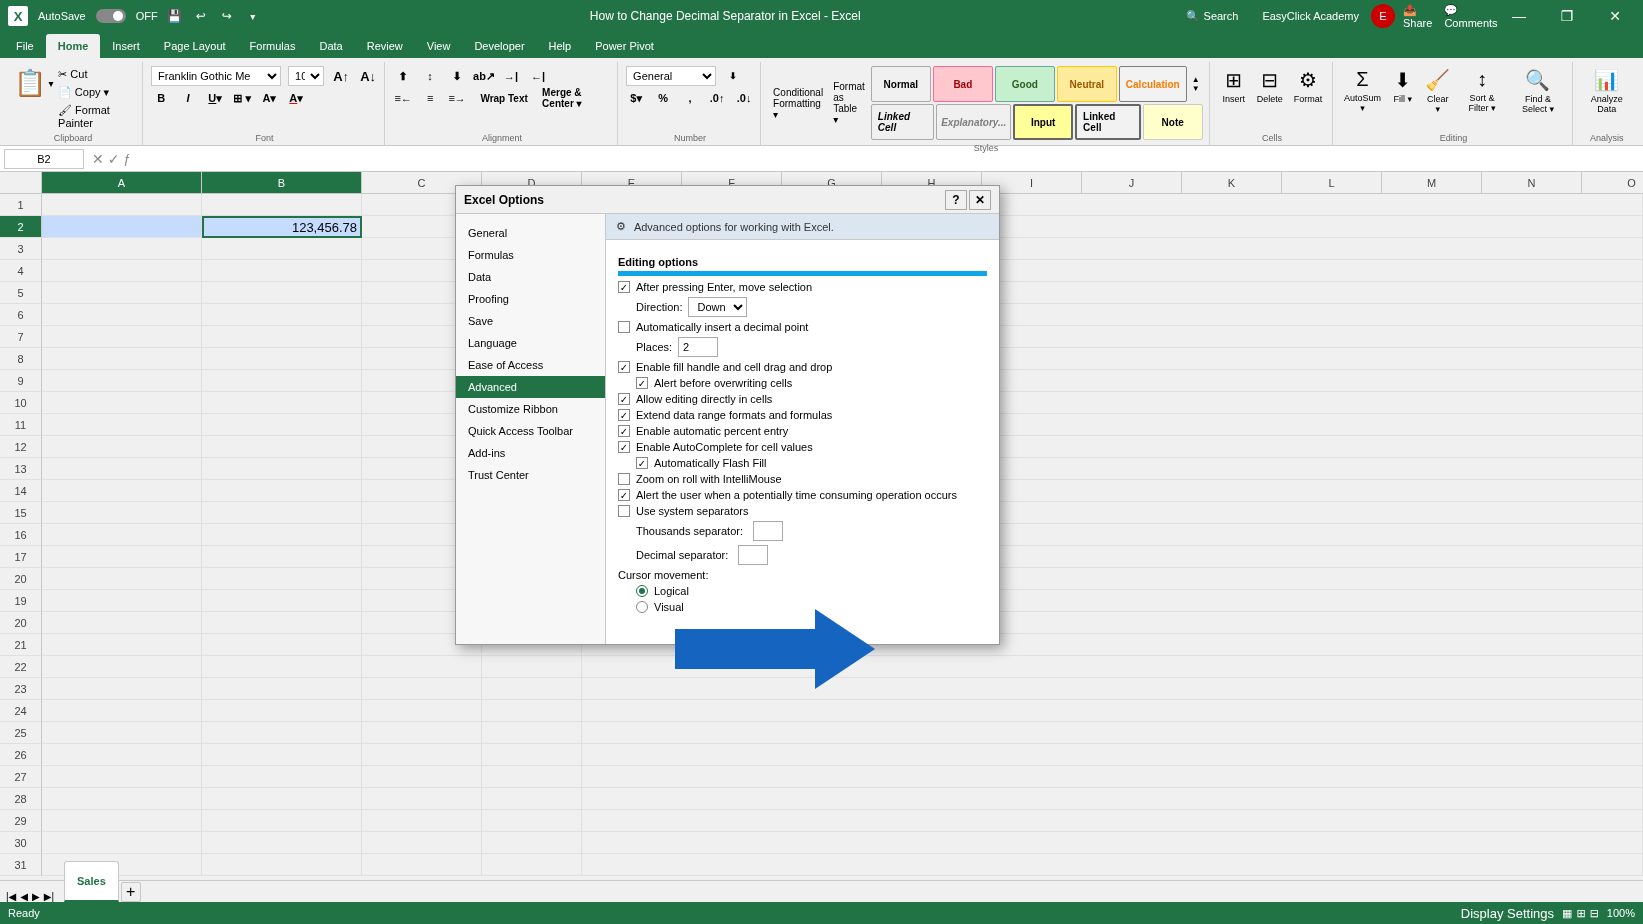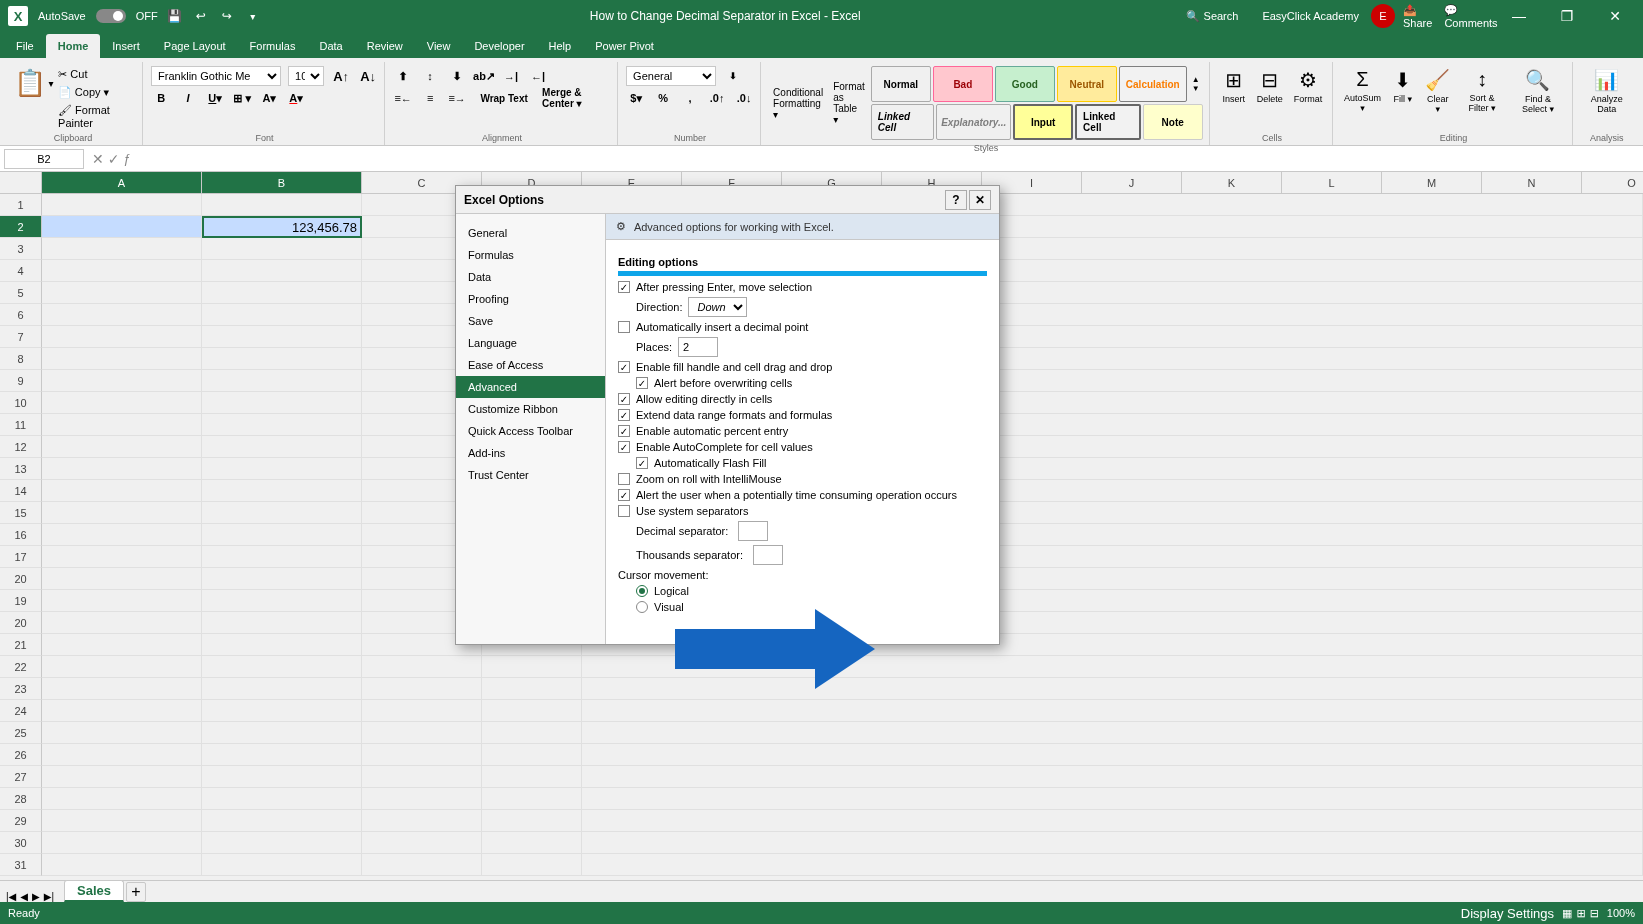--- a/index.html
+++ b/index.html
@@ -318,21 +318,20 @@
     .option-checkbox.checked::after { content: '✓'; color: #000; font-size: 10px; }
     .option-radio { width: 12px; height: 12px; border: 1px solid #888; border-radius: 50%; background: white; display: inline-flex; align-items: center; justify-content: center; cursor: pointer; flex-shrink: 0; }
     .option-radio.checked { border-color: #217346; }
     .option-radio.checked::after { content: ''; width: 6px; height: 6px; background: #217346; border-radius: 50%; display: block; }
     .option-select {
       border: 1px solid #aaa;
       padding: 1px 4px;
       font-size: 11px;
       background: white;
       height: 20px;
-      font-style: italic;
     }
     .option-input {
       border: 1px solid #aaa;
       padding: 1px 4px;
       font-size: 11px;
       background: white;
       height: 20px;
       width: 40px;
     }
     .option-input-wide {
@@ -373,22 +372,22 @@
       border-top: 1px solid #c8c8c8;
       display: flex;
       align-items: flex-end;
       padding-left: 4px;
       position: absolute;
       bottom: 22px;
       left: 0;
       right: 0;
     }
     .sheet-tab {
-      padding: 2px 12px;
-      font-size: 13px;
+      padding: 13px 12px;
+      font-size: 11px;
       border: 1px solid #c8c8c8;
       border-bottom: none;
       cursor: pointer;
       border-radius: 3px 3px 0 0;
       background: #f0f0f0;
       margin-right: 2px;
     }
     .sheet-tab.active { background: white; color: #217346; font-weight: 600; border-bottom: 2px solid #217346; }
     .font-toolbar-row {
       display: flex;
@@ -1088,26 +1087,26 @@
             <span>Alert the user when a potentially time consuming operation occurs</span>
           </div>
 
 
           <div class="option-row">
             <div class="option-checkbox"></div>
             <span>Use system separators</span>
           </div>
 
           <div class="option-row indent">
+            <span>Thousands separator:</span>
+            <input type="text" class="option-input" value="" style="margin-left: 4px; width: 30px;">
+          </div>
+
+          <div class="option-row indent">
             <span>Decimal separator:</span>
-            <input type="text" class="option-input" value="" style="margin-left: 4px; width: 30px;">
-          </div>
-
-          <div class="option-row indent">
-            <span>Thousands separator:</span>
             <input type="text" class="option-input" value="" style="margin-left: 4px; width: 30px;">
           </div>
 
           <div class="option-row">
             <span>Cursor movement:</span>
           </div>
           <div class="option-row indent">
             <div class="option-radio checked"></div>
             <span>Logical</span>
           </div>

